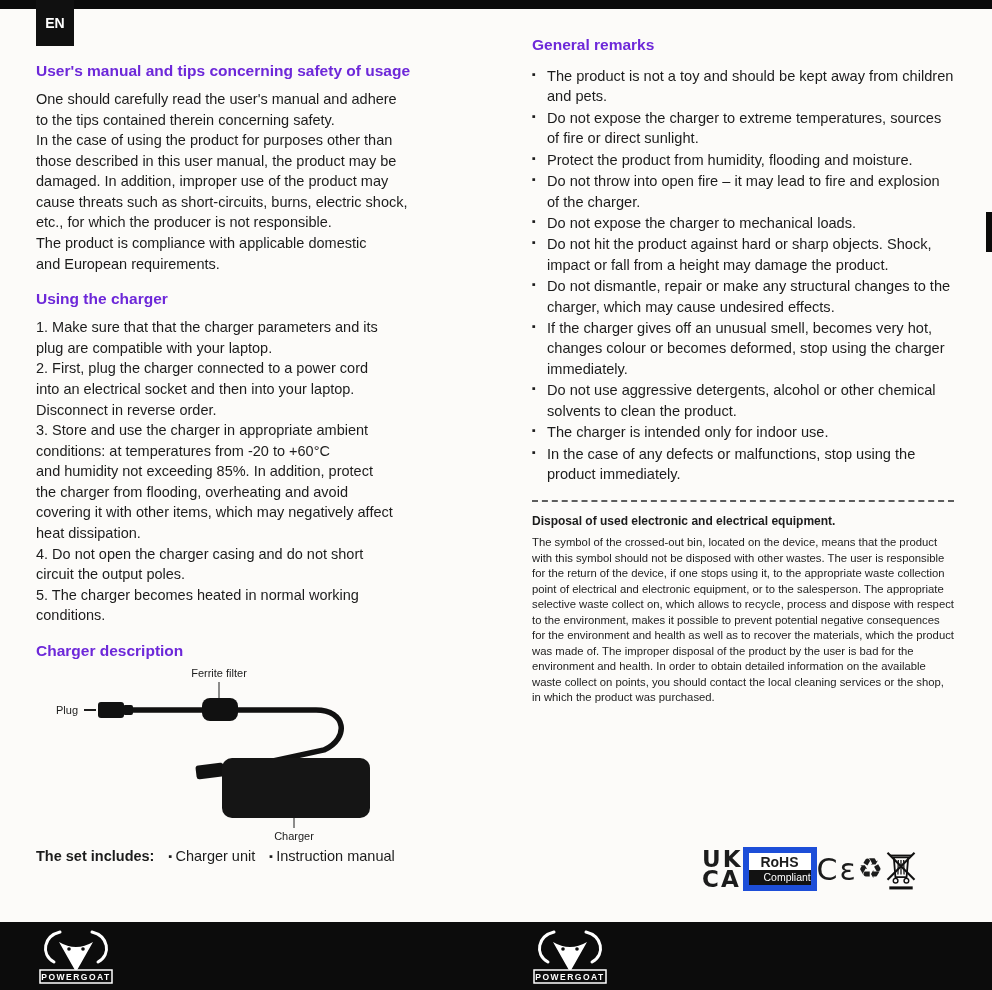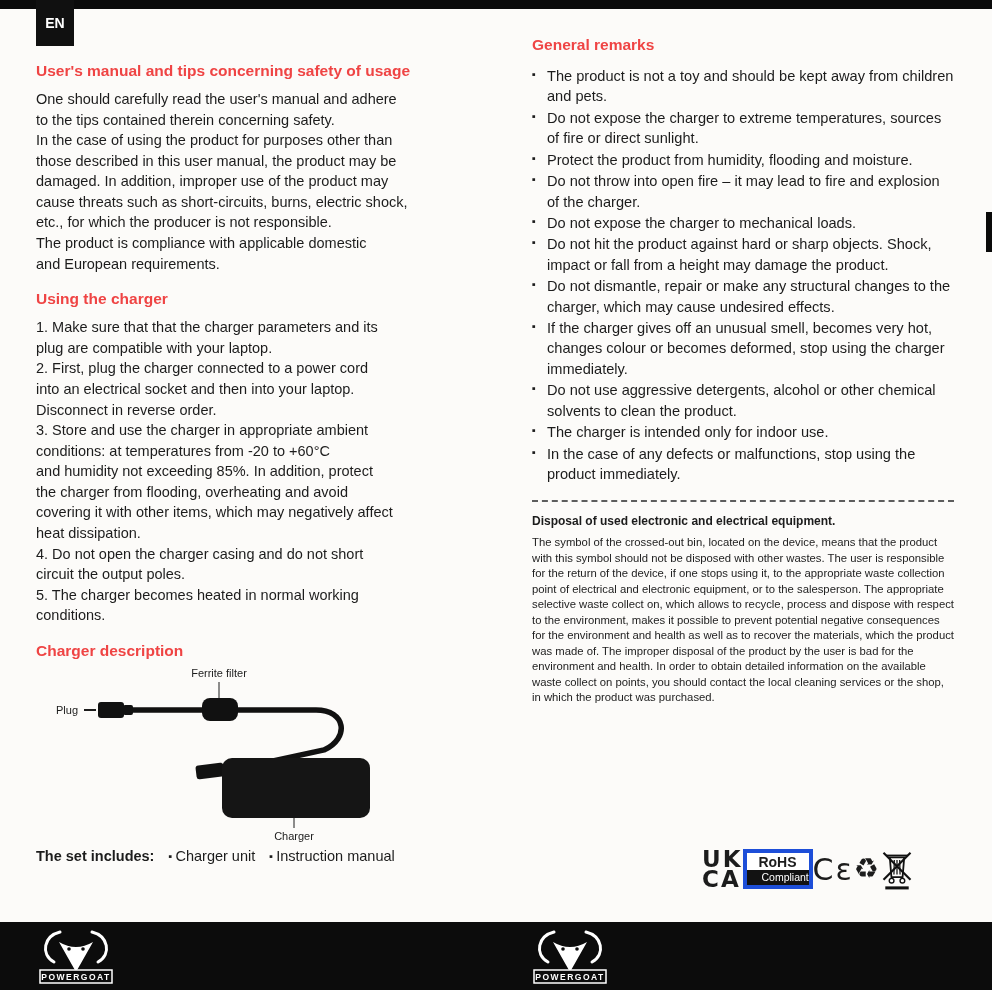--- a/index.html
+++ b/index.html
@@ -12,21 +12,21 @@
   .topbar{position:absolute;top:0;left:0;right:0;height:9px;background:#0b0b0b;}
   .en-badge{
     position:absolute;top:0;left:36px;width:38px;height:46px;background:#101010;
     color:#fff;font-weight:bold;font-size:14px;display:flex;align-items:center;justify-content:center;text-align:right;
   }
   .artifact{position:absolute;right:0;top:212px;width:6px;height:40px;background:#0a0a0a;}
 
   .col-left{position:absolute;left:36px;top:62px;width:444px;}
   .col-right{position:absolute;left:532px;top:36px;width:422px;}
 
-  .h-section{font-size:15.5px;font-weight:bold;margin:0 0 9px 0;color:#ef4444;}
+  .h-section{font-size:15.5px;font-weight:bold;margin:0 0 9px 0;color:#6d28d9;}
   .body-text{font-size:14.5px;line-height:1.42;margin:0 0 14px 0;}
   .pre{white-space:pre-line;}
   .step{font-size:14.5px;line-height:1.42;white-space:pre-line;}
 
   .bullet-list{list-style:none;margin:0;padding:0;font-size:14.6px;line-height:1.4;}
   .bullet-list li{position:relative;padding-left:15px;margin:0 0 1px 0;}
   .bullet-list li::before{content:"▪";position:absolute;left:0;top:1px;font-size:11px;}
 
   .divider{border:none;border-top:2px dashed #5d5d5d;margin:16px 0 12px 0;}
 
@@ -35,21 +35,21 @@
 
   .diagram{position:relative;height:180px;margin:4px 0 2px 18px;}
 
   .set-includes{font-size:14.5px;margin-top:4px;}
   .set-includes .lbl{font-weight:bold;}
   .inc-item{margin-left:10px;}
   .inc-item::before{content:"▪ ";font-size:11px;position:relative;top:-1px;}
 
   .marks{position:absolute;left:702px;top:846px;display:flex;align-items:center;}
   .ukca{font-weight:bold;font-size:23px;line-height:0.88;letter-spacing:2px;font-family:"DejaVu Sans",sans-serif;}
-  .rohs{border:4px solid #1d4ed8;width:62px;text-align:center;background:#fff;}
+  .rohs{border:6px solid #1d4ed8;width:62px;text-align:center;background:#fff;}
   .rohs-top{font-weight:bold;font-size:14px;padding:1px 0 0 0;}
   .rohs-bottom{background:#121212;color:#fff;font-size:10.5px;padding:1px 0 2px 15px;}
   .ce{font-size:30px;font-family:"DejaVu Sans",sans-serif;letter-spacing:2px;text-align:center;}
   .recycle{font-size:28px;line-height:1;}
 
   .footer{position:absolute;left:0;right:0;bottom:0;height:68px;background:#0c0c0c;}
   .goat{position:absolute;top:4px;}
   .goat-1{left:28px;}
   .goat-2{left:522px;}
 </style>

